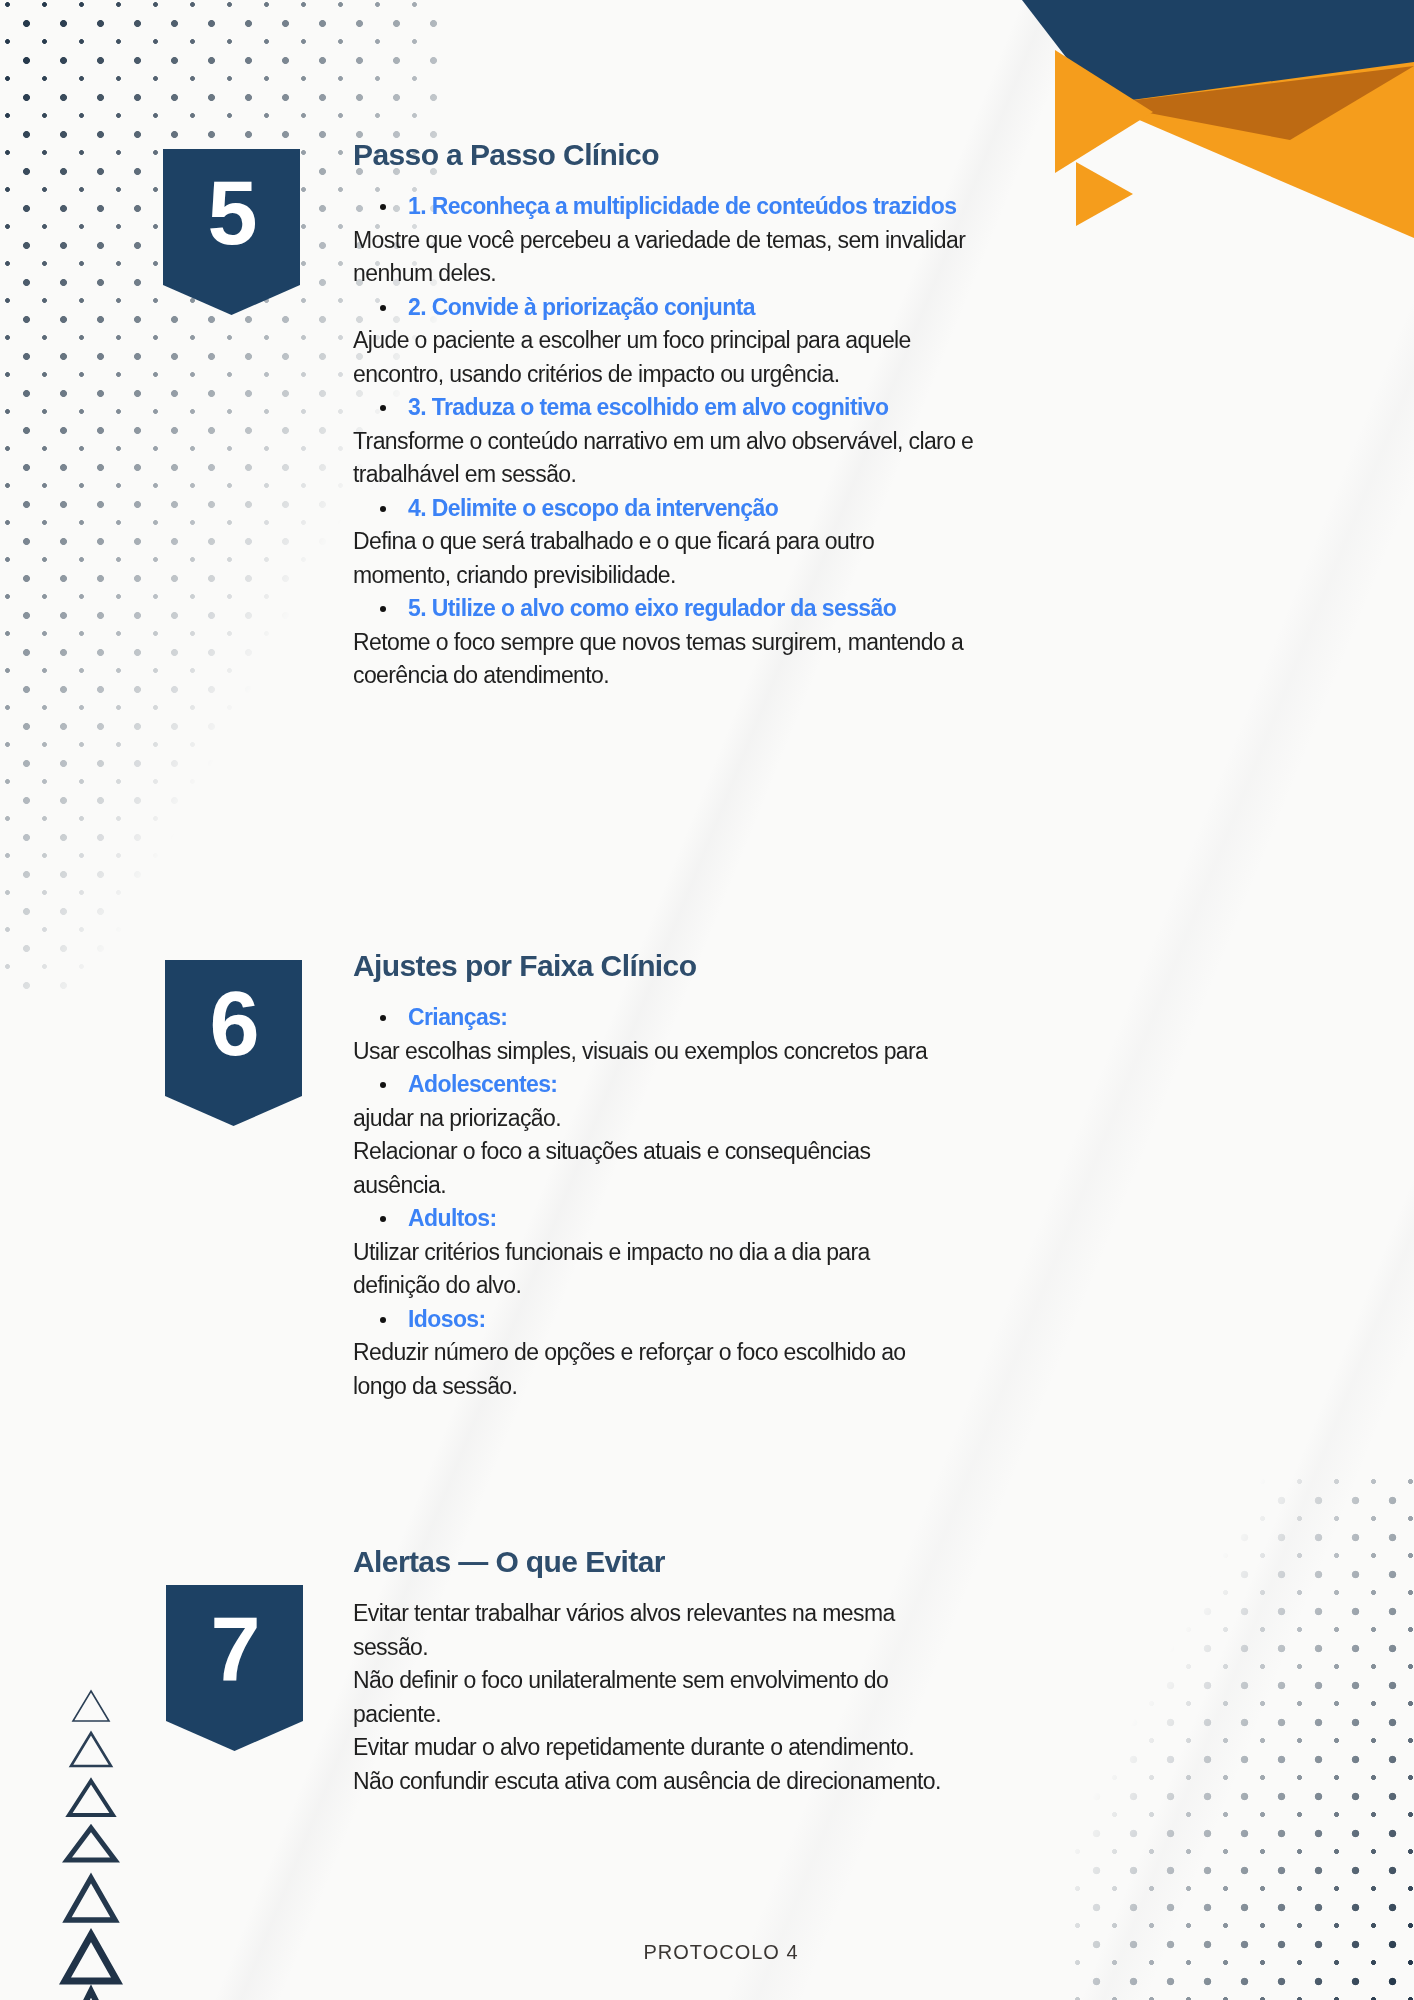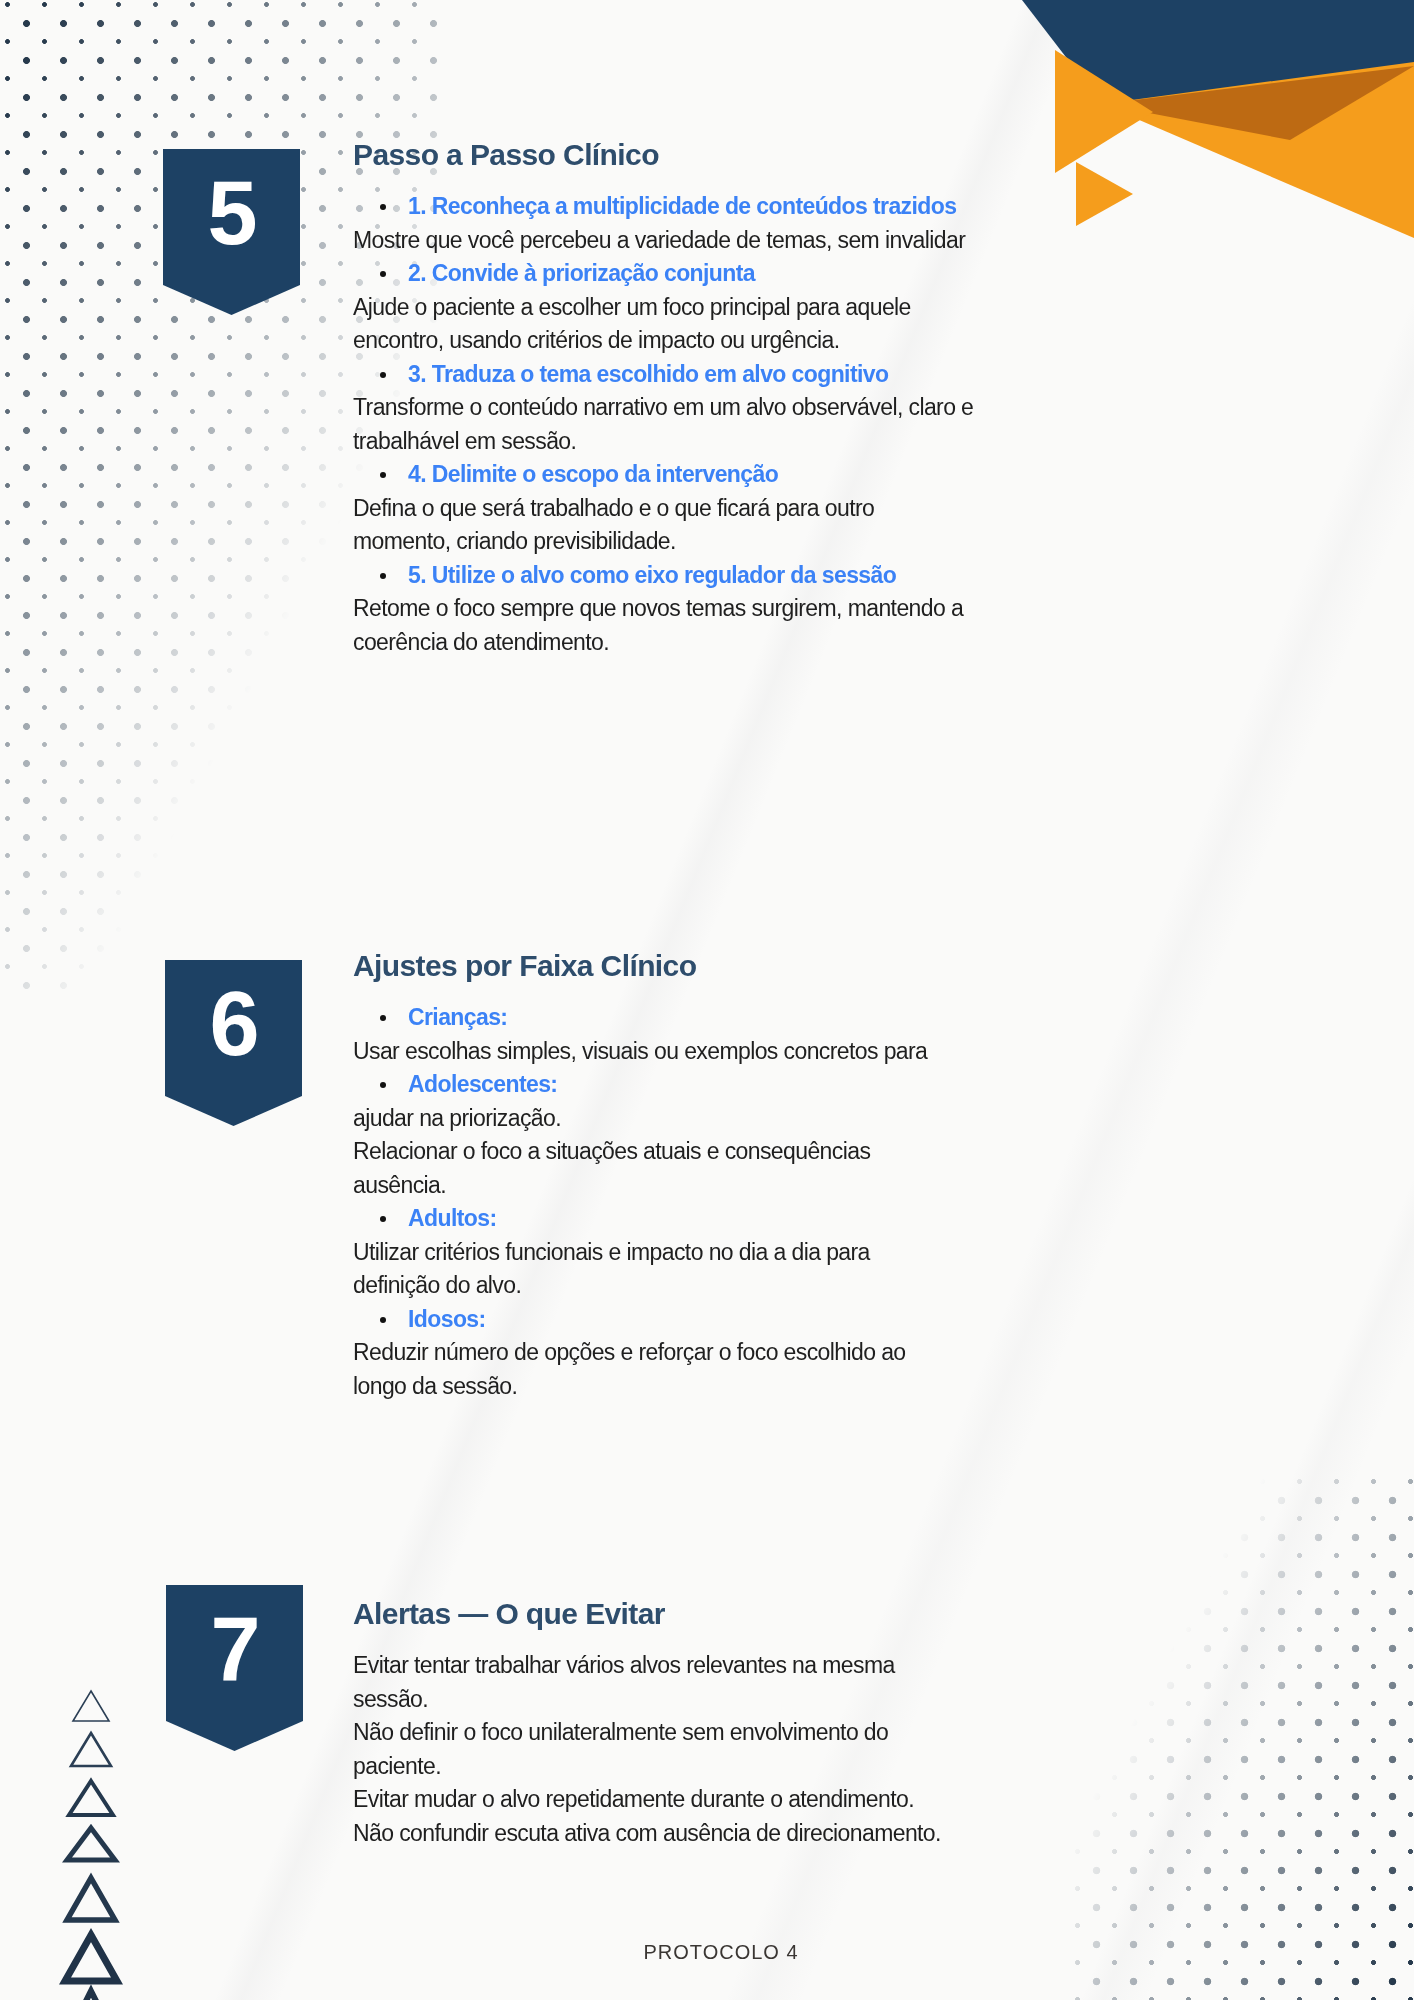--- a/index.html
+++ b/index.html
@@ -82,21 +82,21 @@
     color:#fff;font-size:90px;font-weight:700;line-height:1;
     padding-bottom:38px;letter-spacing:-2px;
   }
   .badge-5{left:163px;top:149px;}
   .badge-6{left:165px;top:960px;}
   .badge-7{left:166px;top:1585px;}
   
   .sect{position:absolute;left:353px;width:660px;z-index:2;}
   .sect-5{top:137px;}
   .sect-6{top:948px;}
-  .sect-7{top:1596px;}
+  .sect-7{top:1544px;}
   .sec-title{
     margin:0 0 17px 0;
     font-size:30px;font-weight:700;color:var(--heading);
     letter-spacing:-0.6px;line-height:36px;
   }
   .line{
     position:relative;
     font-size:23px;line-height:33.5px;color:var(--body);
     letter-spacing:-0.6px;white-space:nowrap;
   }
@@ -135,20 +135,21 @@
 
   <main>
       <div class="badge badge-5">
         <div class="badge-num">5</div>
       </div>
       <section class="sect sect-5">
         <h2 class="sec-title">Passo a Passo Clínico</h2>
         <div class="content">
           <div class="line bullet">1. Reconheça a multiplicidade de conteúdos trazidos</div>
           <div class="line plain">Mostre que você percebeu a variedade de temas, sem invalidar</div>
+          <div class="line plain">nenhum deles.</div>
           <div class="line bullet">2. Convide à priorização conjunta</div>
           <div class="line plain">Ajude o paciente a escolher um foco principal para aquele</div>
           <div class="line plain">encontro, usando critérios de impacto ou urgência.</div>
           <div class="line bullet">3. Traduza o tema escolhido em alvo cognitivo</div>
           <div class="line plain">Transforme o conteúdo narrativo em um alvo observável, claro e</div>
           <div class="line plain">trabalhável em sessão.</div>
           <div class="line bullet">4. Delimite o escopo da intervenção</div>
           <div class="line plain">Defina o que será trabalhado e o que ficará para outro</div>
           <div class="line plain">momento, criando previsibilidade.</div>
           <div class="line bullet">5. Utilize o alvo como eixo regulador da sessão</div>

